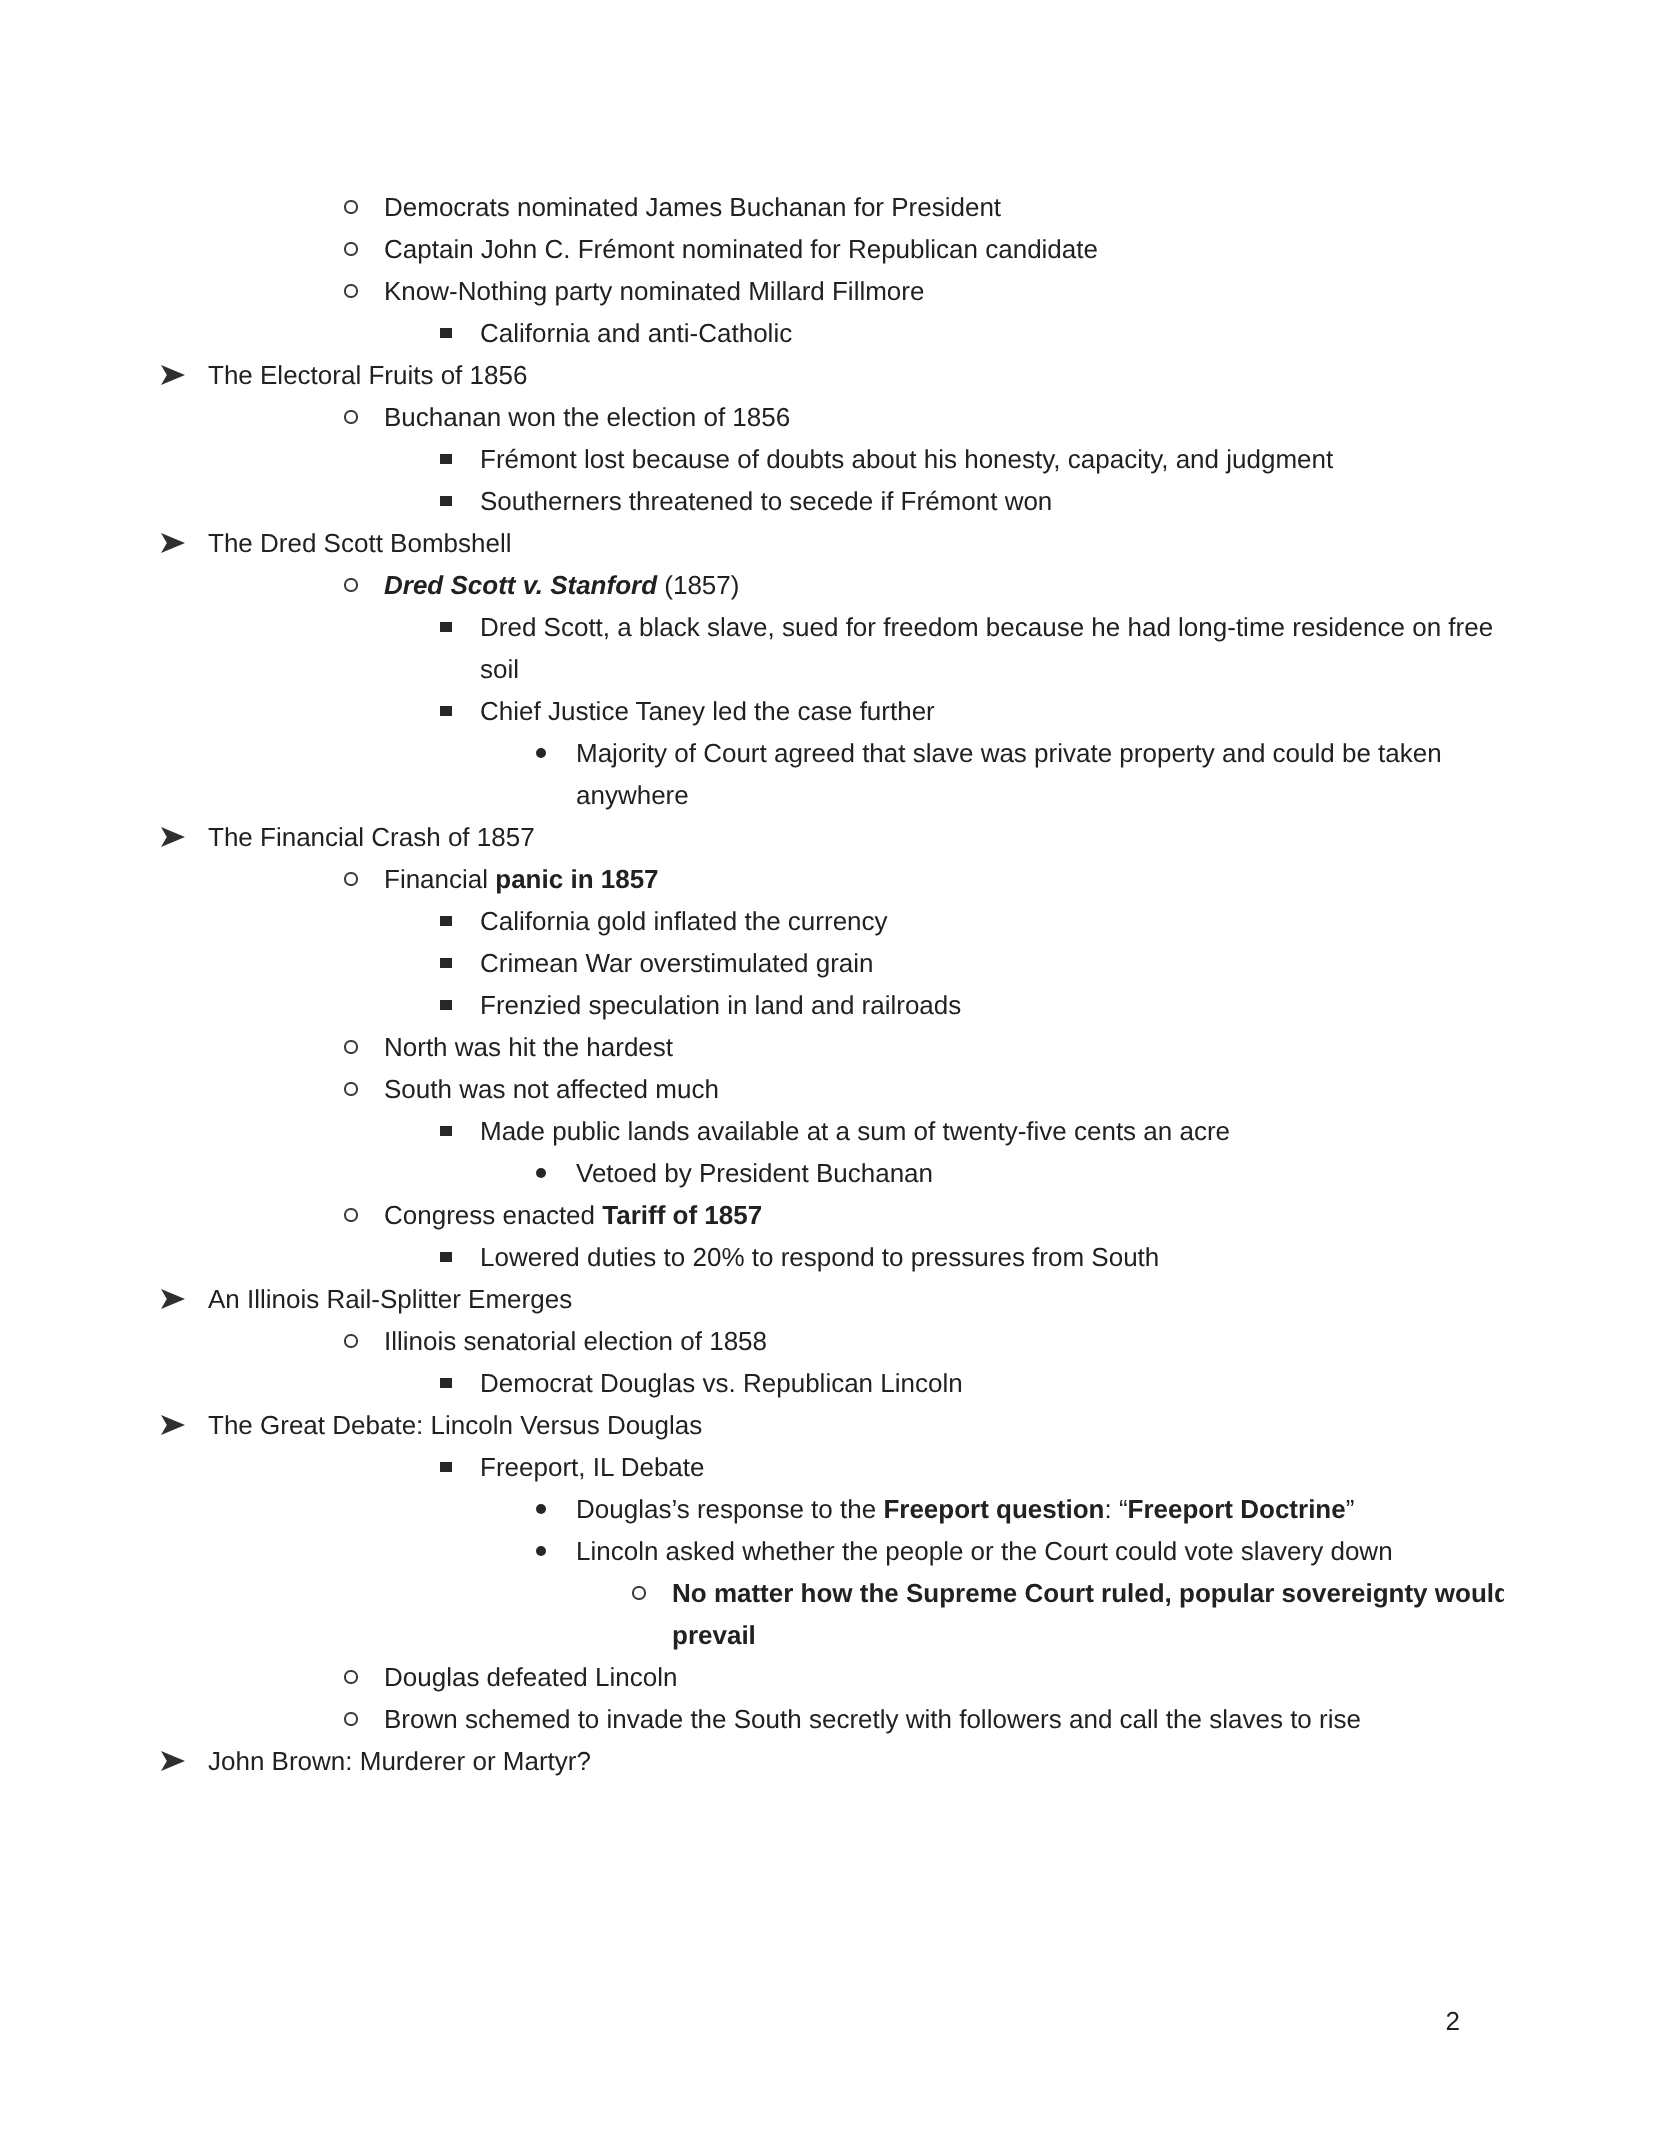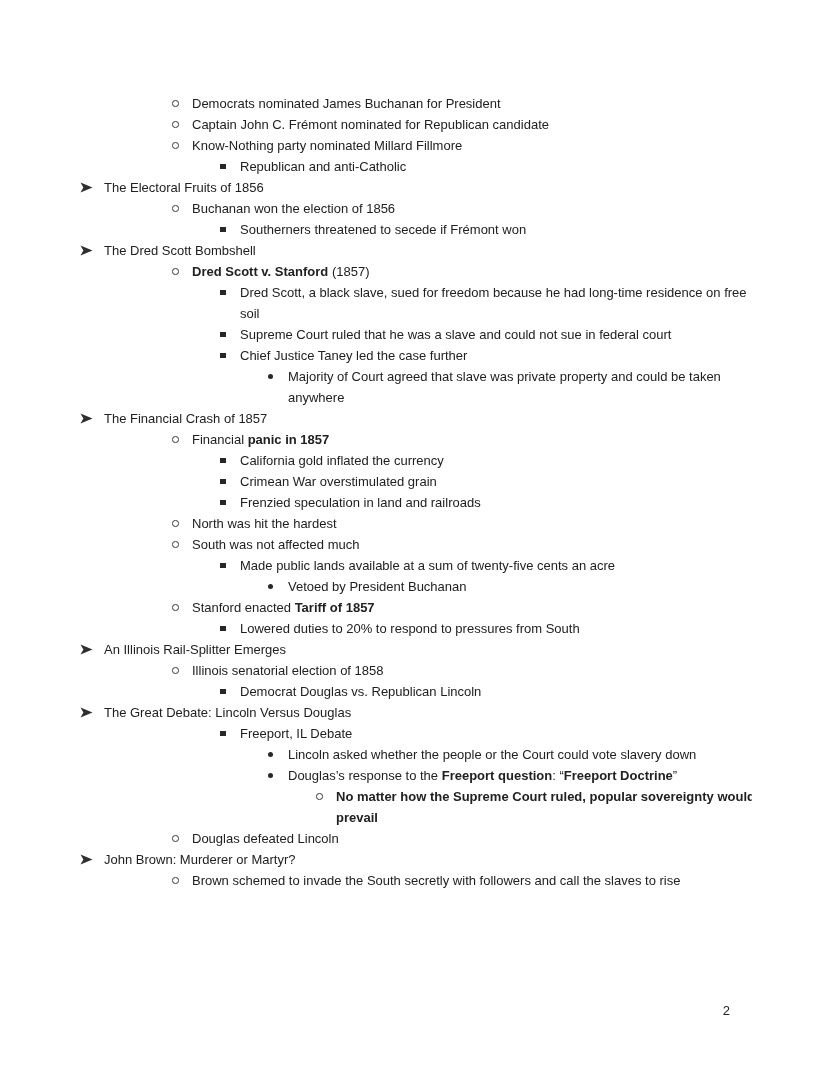--- a/index.html
+++ b/index.html
@@ -41,21 +41,21 @@
   .bullet.pad { padding-left: 4px; box-sizing: border-box; }
   .glyph-ring {
     width: 4.6px; height: 4.6px;
     border: 1.2px solid #3a3a3a;
     border-radius: 50%;
     background: transparent;
   }
   .glyph-square { width: 5.6px; height: 5.6px; background: #272727; }
   .glyph-disc  { width: 5.4px; height: 5.4px; background: #272727; border-radius: 50%; }
   .seg-b { font-weight: 700; }
-  .seg-i { }
+  .seg-i { font-style: italic; }
   .page-number {
     position: absolute;
     top: 1000px;
     left: 640px;
     width: 90px;
     text-align: right;
     font-size: 13px;
     line-height: 21px;
     color: #212121;
   }
@@ -80,35 +80,41 @@
       <div class="item lv2">
         <span class="bullet pad">
           <span class="glyph-ring"></span>
         </span>
         <span class="txt"><span>Know-Nothing party nominated Millard Fillmore</span></span>
       </div>
       <div class="item lv3">
         <span class="bullet pad">
           <span class="glyph-square"></span>
         </span>
-        <span class="txt"><span>Republican and anti-Catholic</span></span>
+        <span class="txt"><span>California and anti-Catholic</span></span>
       </div>
       <div class="item lv1">
         <span class="bullet">
           <svg width="13" height="11" viewBox="0 0 13 11" aria-hidden="true">
             <polygon points="0.5,0.5 12.5,5.5 0.5,10.5 3.4,5.5" fill="#2f2f2f"></polygon>
           </svg>
         </span>
         <span class="txt"><span>The Electoral Fruits of 1856</span></span>
       </div>
       <div class="item lv2">
         <span class="bullet pad">
           <span class="glyph-ring"></span>
         </span>
         <span class="txt"><span>Buchanan won the election of 1856</span></span>
+      </div>
+      <div class="item lv3">
+        <span class="bullet pad">
+          <span class="glyph-square"></span>
+        </span>
+        <span class="txt"><span>Frémont lost because of doubts about his honesty, capacity, and judgment</span></span>
       </div>
       <div class="item lv3">
         <span class="bullet pad">
           <span class="glyph-square"></span>
         </span>
         <span class="txt"><span>Southerners threatened to secede if Frémont won</span></span>
       </div>
       <div class="item lv1">
         <span class="bullet">
           <svg width="13" height="11" viewBox="0 0 13 11" aria-hidden="true">
@@ -127,26 +133,20 @@
         <span class="bullet pad">
           <span class="glyph-square"></span>
         </span>
         <span class="txt"><span>Dred Scott, a black slave, sued for freedom because he had long-time residence on free
 soil</span></span>
       </div>
       <div class="item lv3">
         <span class="bullet pad">
           <span class="glyph-square"></span>
         </span>
-        <span class="txt"><span>Supreme Court ruled that he was a slave and could not sue in federal court</span></span>
-      </div>
-      <div class="item lv3">
-        <span class="bullet pad">
-          <span class="glyph-square"></span>
-        </span>
         <span class="txt"><span>Chief Justice Taney led the case further</span></span>
       </div>
       <div class="item lv4">
         <span class="bullet pad">
           <span class="glyph-disc"></span>
         </span>
         <span class="txt"><span>Majority of Court agreed that slave was private property and could be taken
 anywhere</span></span>
       </div>
       <div class="item lv1">
@@ -202,21 +202,21 @@
       <div class="item lv4">
         <span class="bullet pad">
           <span class="glyph-disc"></span>
         </span>
         <span class="txt"><span>Vetoed by President Buchanan</span></span>
       </div>
       <div class="item lv2">
         <span class="bullet pad">
           <span class="glyph-ring"></span>
         </span>
-        <span class="txt"><span>Stanford enacted </span><span class="seg-b">Tariff of 1857</span></span>
+        <span class="txt"><span>Congress enacted </span><span class="seg-b">Tariff of 1857</span></span>
       </div>
       <div class="item lv3">
         <span class="bullet pad">
           <span class="glyph-square"></span>
         </span>
         <span class="txt"><span>Lowered duties to 20% to respond to pressures from South</span></span>
       </div>
       <div class="item lv1">
         <span class="bullet">
           <svg width="13" height="11" viewBox="0 0 13 11" aria-hidden="true">
@@ -248,50 +248,50 @@
       <div class="item lv3">
         <span class="bullet pad">
           <span class="glyph-square"></span>
         </span>
         <span class="txt"><span>Freeport, IL Debate</span></span>
       </div>
       <div class="item lv4">
         <span class="bullet pad">
           <span class="glyph-disc"></span>
         </span>
+        <span class="txt"><span>Douglas’s response to the </span><span class="seg-b">Freeport question</span><span>: “</span><span class="seg-b">Freeport Doctrine</span><span>”</span></span>
+      </div>
+      <div class="item lv4">
+        <span class="bullet pad">
+          <span class="glyph-disc"></span>
+        </span>
         <span class="txt"><span>Lincoln asked whether the people or the Court could vote slavery down</span></span>
-      </div>
-      <div class="item lv4">
-        <span class="bullet pad">
-          <span class="glyph-disc"></span>
-        </span>
-        <span class="txt"><span>Douglas’s response to the </span><span class="seg-b">Freeport question</span><span>: “</span><span class="seg-b">Freeport Doctrine</span><span>”</span></span>
       </div>
       <div class="item lv5">
         <span class="bullet pad">
           <span class="glyph-ring"></span>
         </span>
         <span class="txt"><span>No matter how the Supreme Court ruled, popular sovereignty would
 prevail</span></span>
       </div>
       <div class="item lv2">
         <span class="bullet pad">
           <span class="glyph-ring"></span>
         </span>
         <span class="txt"><span>Douglas defeated Lincoln</span></span>
       </div>
+      <div class="item lv2">
+        <span class="bullet pad">
+          <span class="glyph-ring"></span>
+        </span>
+        <span class="txt"><span>Brown schemed to invade the South secretly with followers and call the slaves to rise</span></span>
+      </div>
       <div class="item lv1">
         <span class="bullet">
           <svg width="13" height="11" viewBox="0 0 13 11" aria-hidden="true">
             <polygon points="0.5,0.5 12.5,5.5 0.5,10.5 3.4,5.5" fill="#2f2f2f"></polygon>
           </svg>
         </span>
         <span class="txt"><span>John Brown: Murderer or Martyr?</span></span>
-      </div>
-      <div class="item lv2">
-        <span class="bullet pad">
-          <span class="glyph-ring"></span>
-        </span>
-        <span class="txt"><span>Brown schemed to invade the South secretly with followers and call the slaves to rise</span></span>
       </div>
     </div>
   <div class="page-number">2</div>
 </div>
 
 </body></html>

